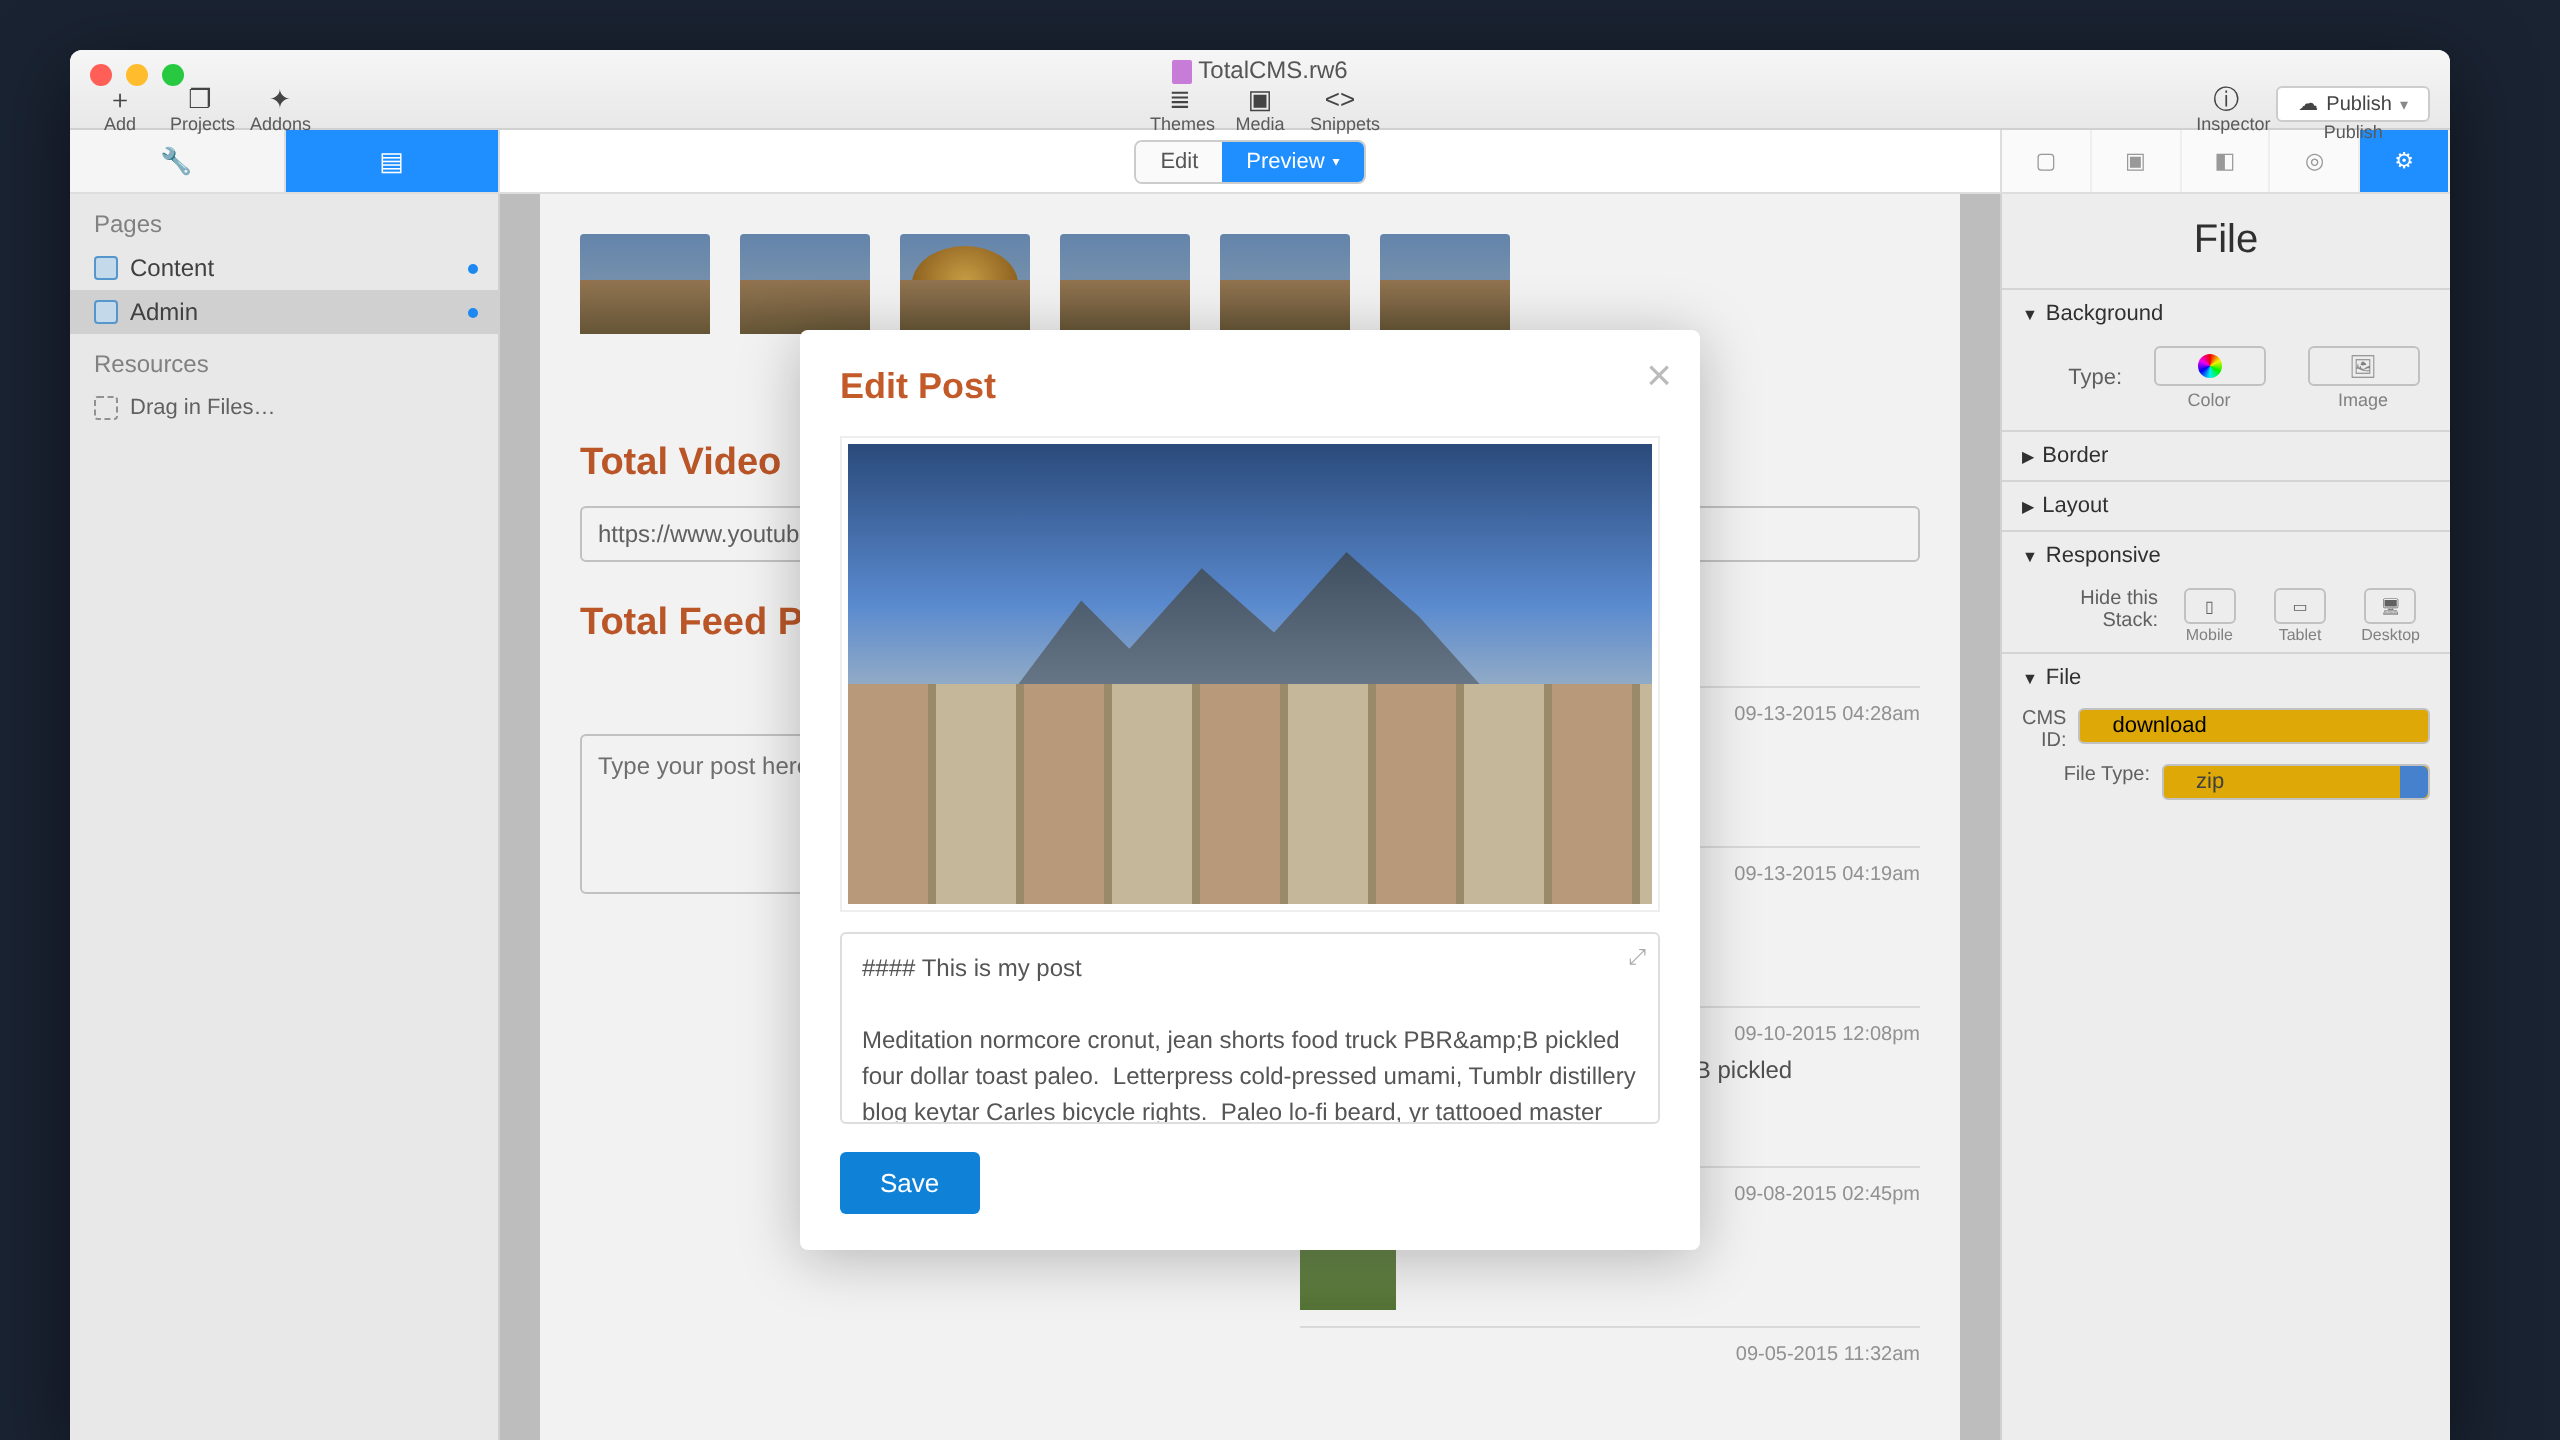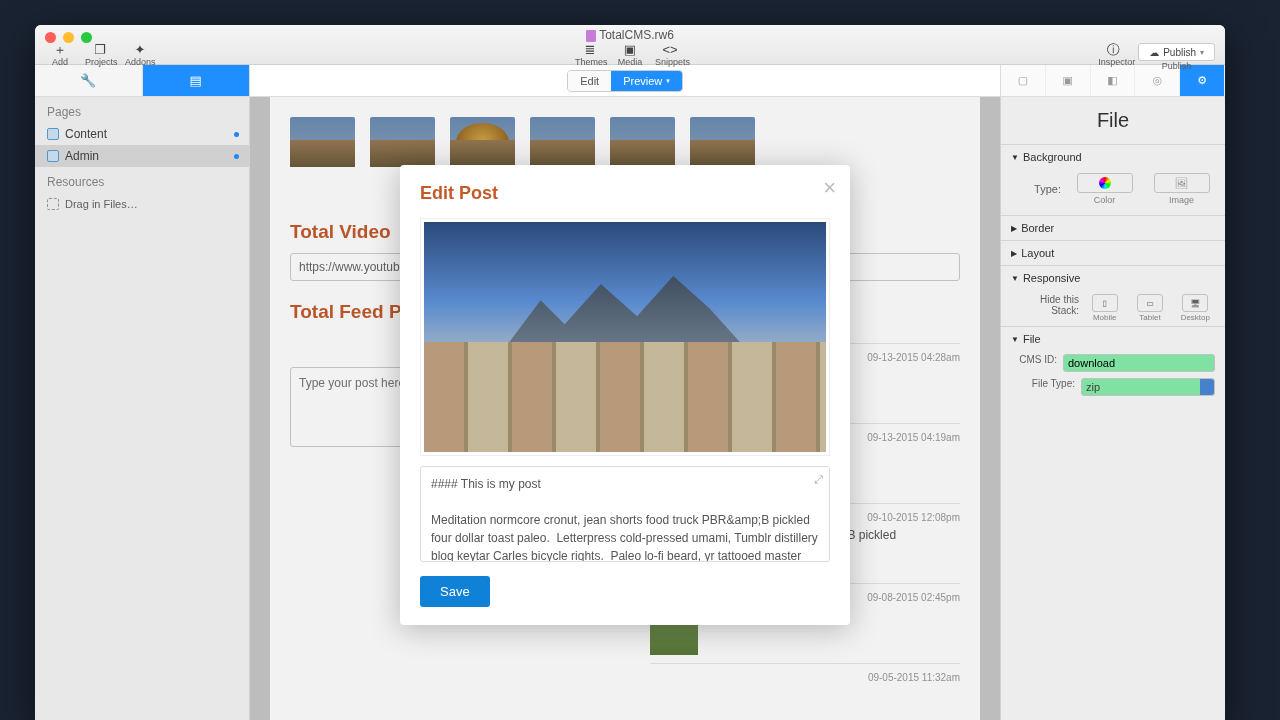--- a/index.html
+++ b/index.html
@@ -74,21 +74,21 @@
 .bg-type .lbl { width: 50px; text-align: right; color: #666; }
 .bg-opt { text-align: center; font-size: 9px; color: #888; flex: 1; }
 .bg-opt .chip { width: 56px; height: 20px; border: 1px solid #ccc; border-radius: 3px; margin: 0 auto 2px; display: flex; align-items: center; justify-content: center; font-size: 11px; }
 .color-wheel { width: 12px; height: 12px; border-radius: 50%; background: conic-gradient(red,yellow,lime,cyan,blue,magenta,red); }
 .resp-row { display: flex; align-items: flex-start; gap: 6px; padding: 4px 10px; }
 .resp-row .lbl { width: 68px; text-align: right; color: #666; font-size: 10px; }
 .dev { flex: 1; text-align: center; font-size: 8px; color: #888; }
 .dev .box { width: 26px; height: 18px; border: 1px solid #ccc; border-radius: 3px; margin: 0 auto 1px; display: flex; align-items: center; justify-content: center; color: #666; }
 .form-row { display: flex; padding: 3px 10px; gap: 6px; }
 .form-row .lbl { width: 64px; text-align: right; color: #666; font-size: 10px; }
-.form-row input, .form-row .fake-select { flex: 1; border: 1px solid #ccc; border-radius: 3px; padding: 2px 4px; font-size: 11px; background: #86efac; height: 18px; }
+.form-row input, .form-row .fake-select { flex: 1; border: 1px solid #ccc; border-radius: 3px; padding: 2px 16px; font-size: 11px; background: #eab308; height: 18px; }
 .fake-select { position: relative; }
 .fake-select::after { content: ""; position: absolute; right: 0; top: 0; bottom: 0; width: 14px; background: #4a88d8; border-radius: 0 3px 3px 0; }
 
 .modal-ov { position: absolute; inset: 72px 0 0 0; background: rgba(0,0,0,.05); z-index: 50; pointer-events: none; }
 .modal { position: absolute; left: 365px; top: 140px; width: 450px; background: #fff; border-radius: 4px; box-shadow: 0 4px 30px rgba(0,0,0,.25); padding: 18px 20px; z-index: 60; }
 .modal-title { color: #c35a2a; font-size: 18px; font-weight: 600; }
 .modal-close { position: absolute; right: 14px; top: 10px; font-size: 22px; color: #bbb; cursor: pointer; }
 .modal-img { margin: 14px 0 10px; border: 1px solid #eee; padding: 3px; }
 .modal-img .img { height: 230px; background: linear-gradient(#2a4a7a 0%, #5a8acf 35%, #9ab0c5 55%, #9a8a6a 55%, #b5a280 100%); position: relative; }
 .modal-img .img::before { content:""; position:absolute; left:20%; right:20%; top:20%; bottom:45%; background: linear-gradient(#3a4a5a,#6a7a8a); clip-path: polygon(0 100%, 15% 40%, 25% 70%, 40% 20%, 55% 60%, 70% 10%, 85% 50%, 100% 100%); }

